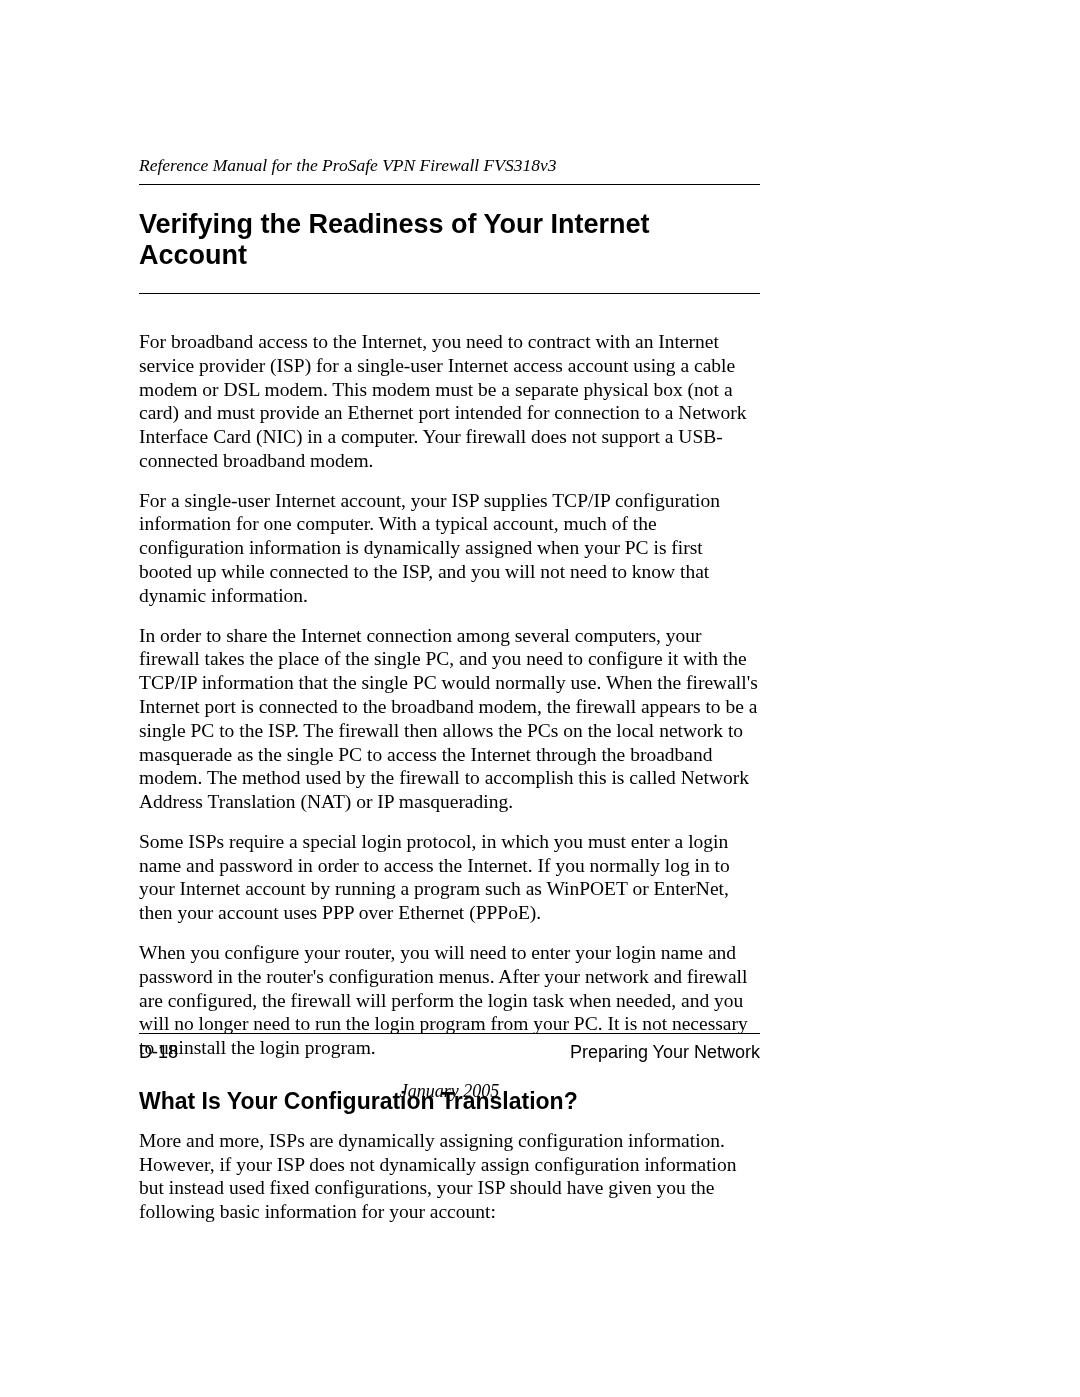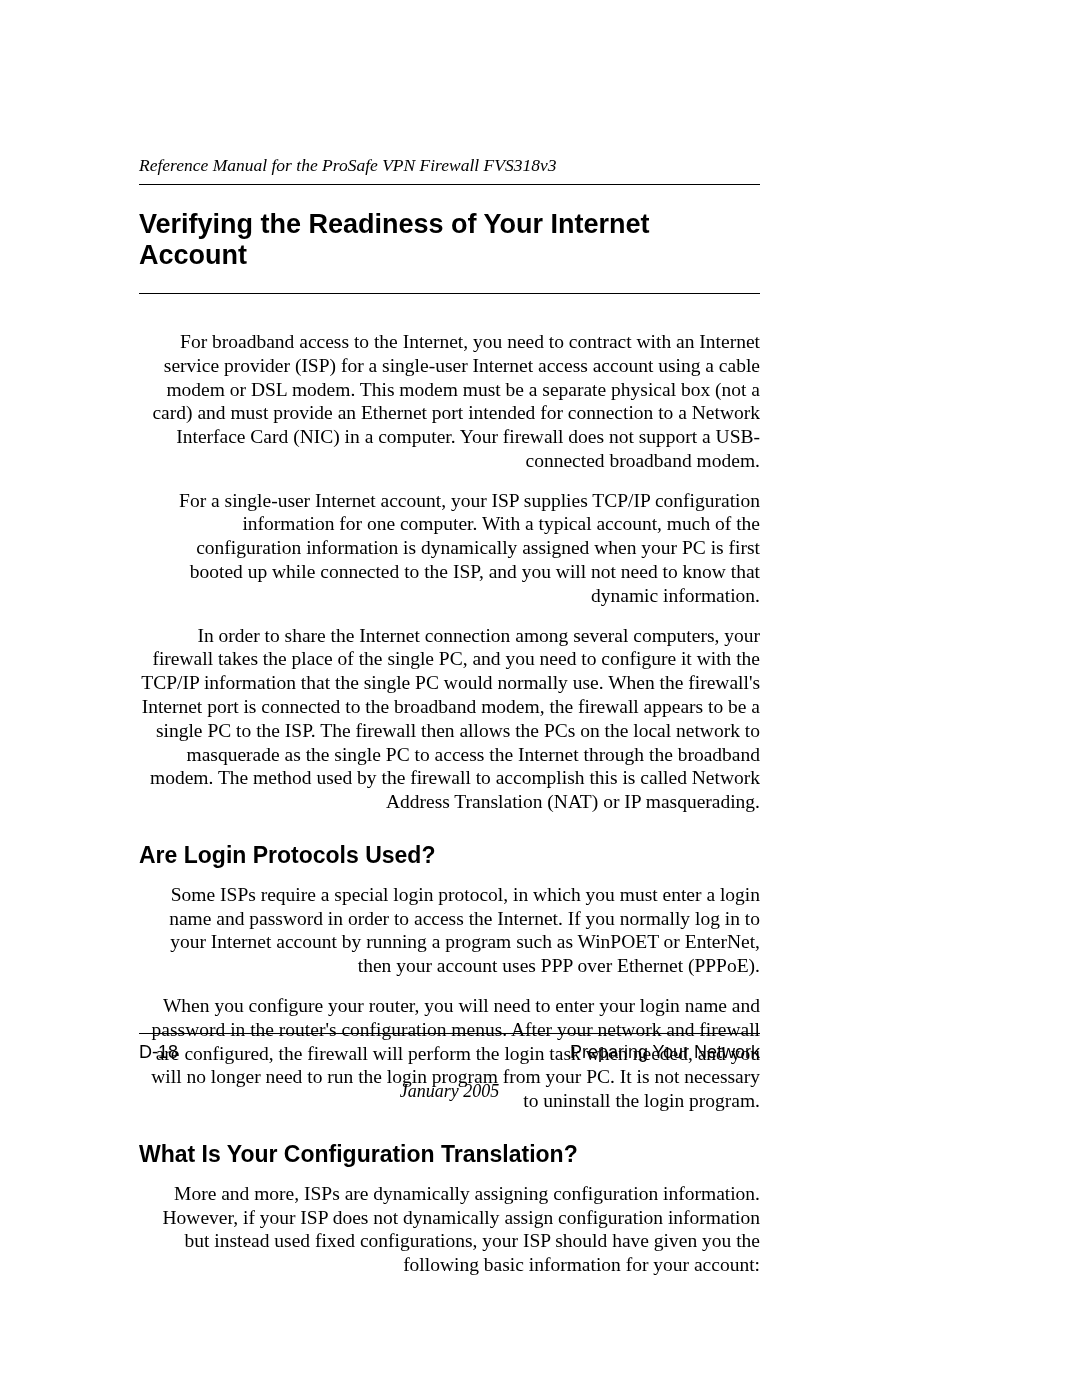--- a/index.html
+++ b/index.html
@@ -44,21 +44,21 @@
   h2.subsection-title {
     font-family: Arial, Helvetica, sans-serif;
     font-weight: bold;
     font-size: 23px;
     margin: 28px 0 14px 0;
   }
   p.body {
     font-size: 19.5px;
     line-height: 1.22;
     margin: 0 0 16px 0;
-    text-align: right;
+    text-align: left;
   }
   .spacer-after-h1 {
     height: 36px;
   }
   .footer-row {
     display: flex;
     justify-content: space-between;
     font-size: 18px;
     font-family: Arial, Helvetica, sans-serif;
     margin-top: 8px;
@@ -92,21 +92,20 @@
   <div class="running-head">Reference Manual for the ProSafe VPN Firewall FVS318v3</div>
   <hr class="hr-thin">
 
   <h1 class="section-title">Verifying the Readiness of Your Internet Account</h1>
   <div class="spacer-after-h1"></div>
 
   <p class="body">For broadband access to the Internet, you need to contract with an Internet service provider (ISP) for a single-user Internet access account using a cable modem or DSL modem. This modem must be a separate physical box (not a card) and must provide an Ethernet port intended for connection to a Network Interface Card (NIC) in a computer. Your firewall does not support a USB-connected broadband modem.</p>
   <p class="body">For a single-user Internet account, your ISP supplies TCP/IP configuration information for one computer. With a typical account, much of the configuration information is dynamically assigned when your PC is first booted up while connected to the ISP, and you will not need to know that dynamic information.</p>
   <p class="body">In order to share the Internet connection among several computers, your firewall takes the place of the single PC, and you need to configure it with the TCP/IP information that the single PC would normally use. When the firewall's Internet port is connected to the broadband modem, the firewall appears to be a single PC to the ISP. The firewall then allows the PCs on the local network to masquerade as the single PC to access the Internet through the broadband modem. The method used by the firewall to accomplish this is called Network Address Translation (NAT) or IP masquerading.</p>
 
-  <h2 class="subsection-title">Are Login Protocols Used?</h2>
   <p class="body">Some ISPs require a special login protocol, in which you must enter a login name and password in order to access the Internet. If you normally log in to your Internet account by running a program such as WinPOET or EnterNet, then your account uses PPP over Ethernet (PPPoE).</p>
   <p class="body">When you configure your router, you will need to enter your login name and password in the router's configuration menus. After your network and firewall are configured, the firewall will perform the login task when needed, and you will no longer need to run the login program from your PC. It is not necessary to uninstall the login program.</p>
 
   <h2 class="subsection-title">What Is Your Configuration Translation?</h2>
   <p class="body">More and more, ISPs are dynamically assigning configuration information. However, if your ISP does not dynamically assign configuration information but instead used fixed configurations, your ISP should have given you the following basic information for your account:</p>
 
   <div class="footer-block">
     <hr class="hr-footer">
     <div class="footer-row">
       <span class="left">D-18</span>

